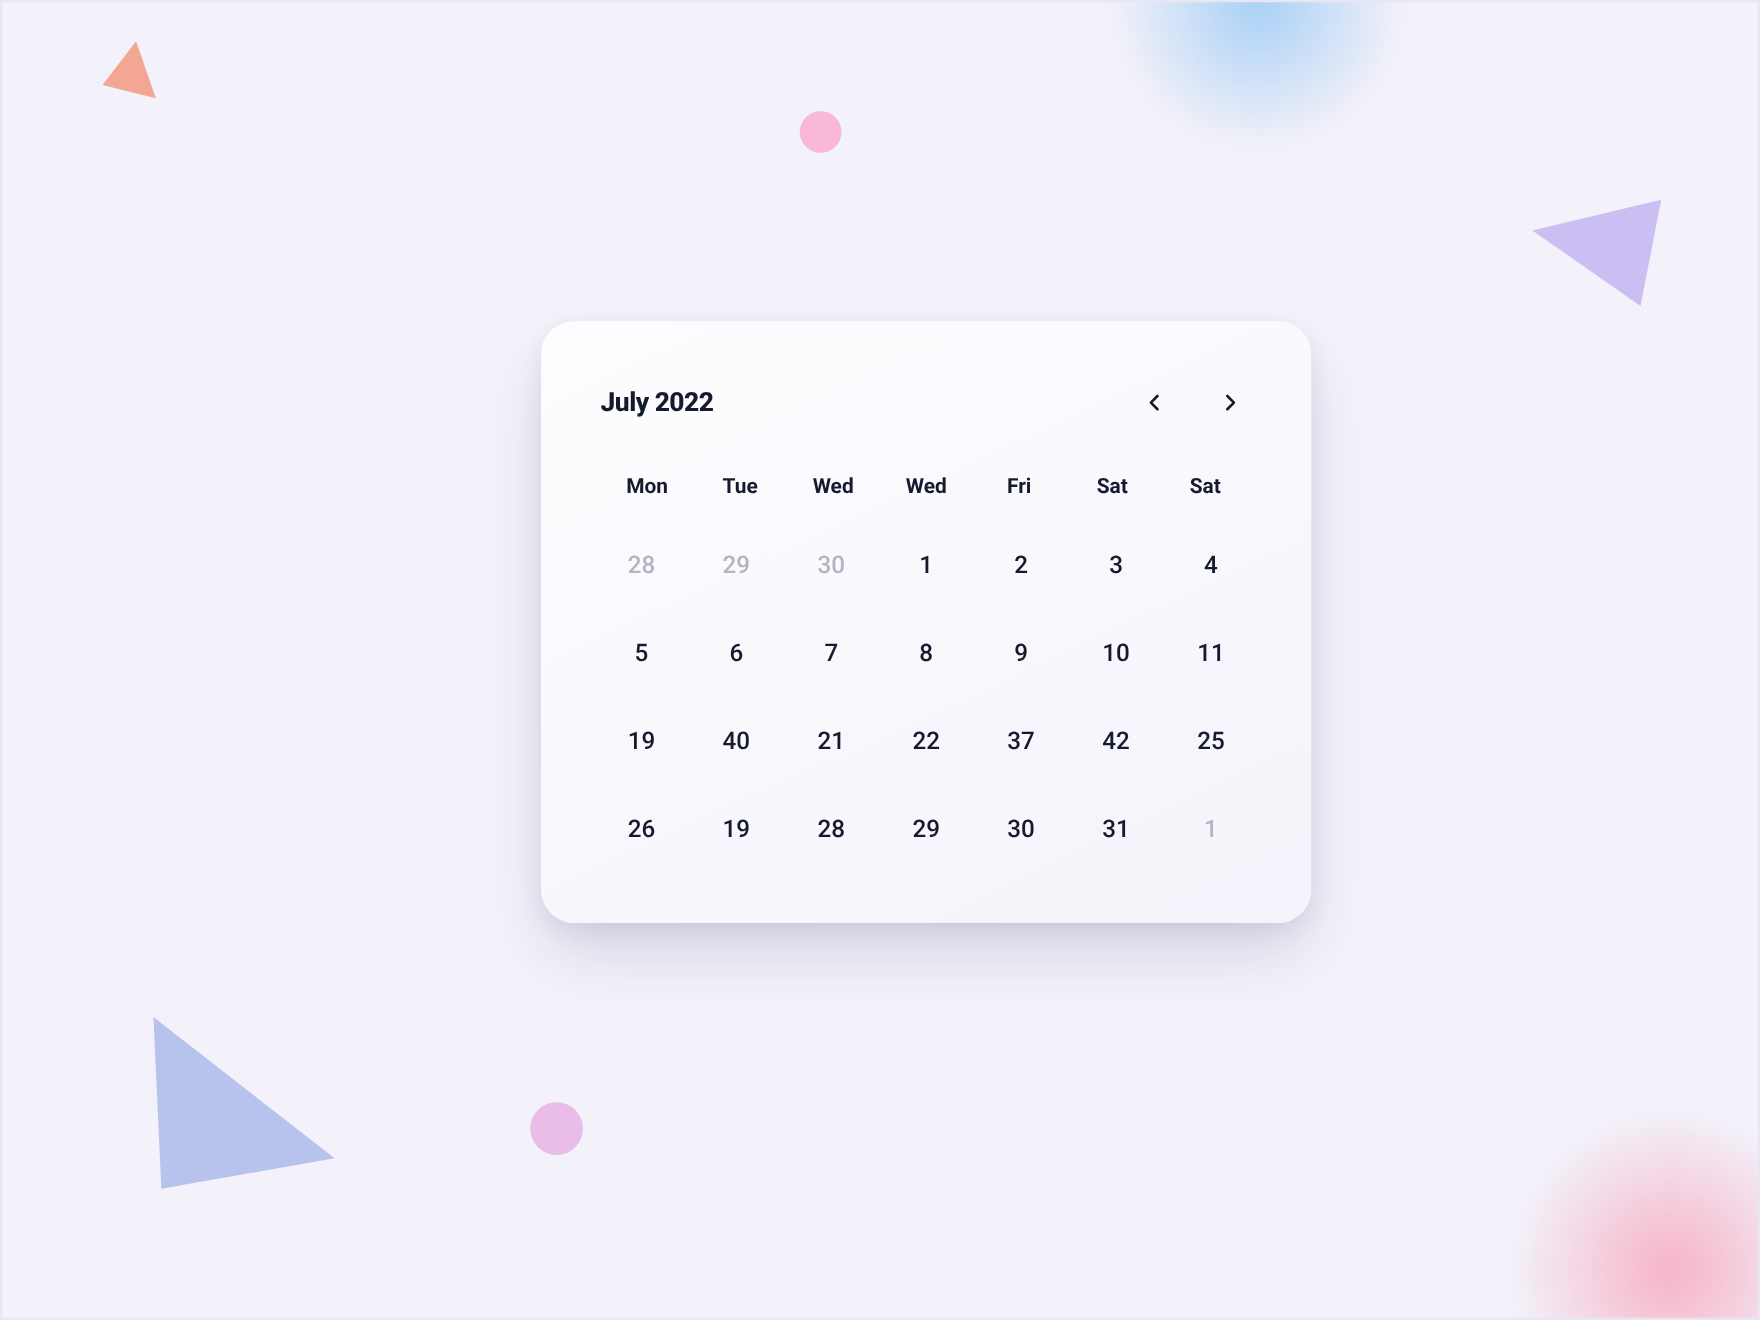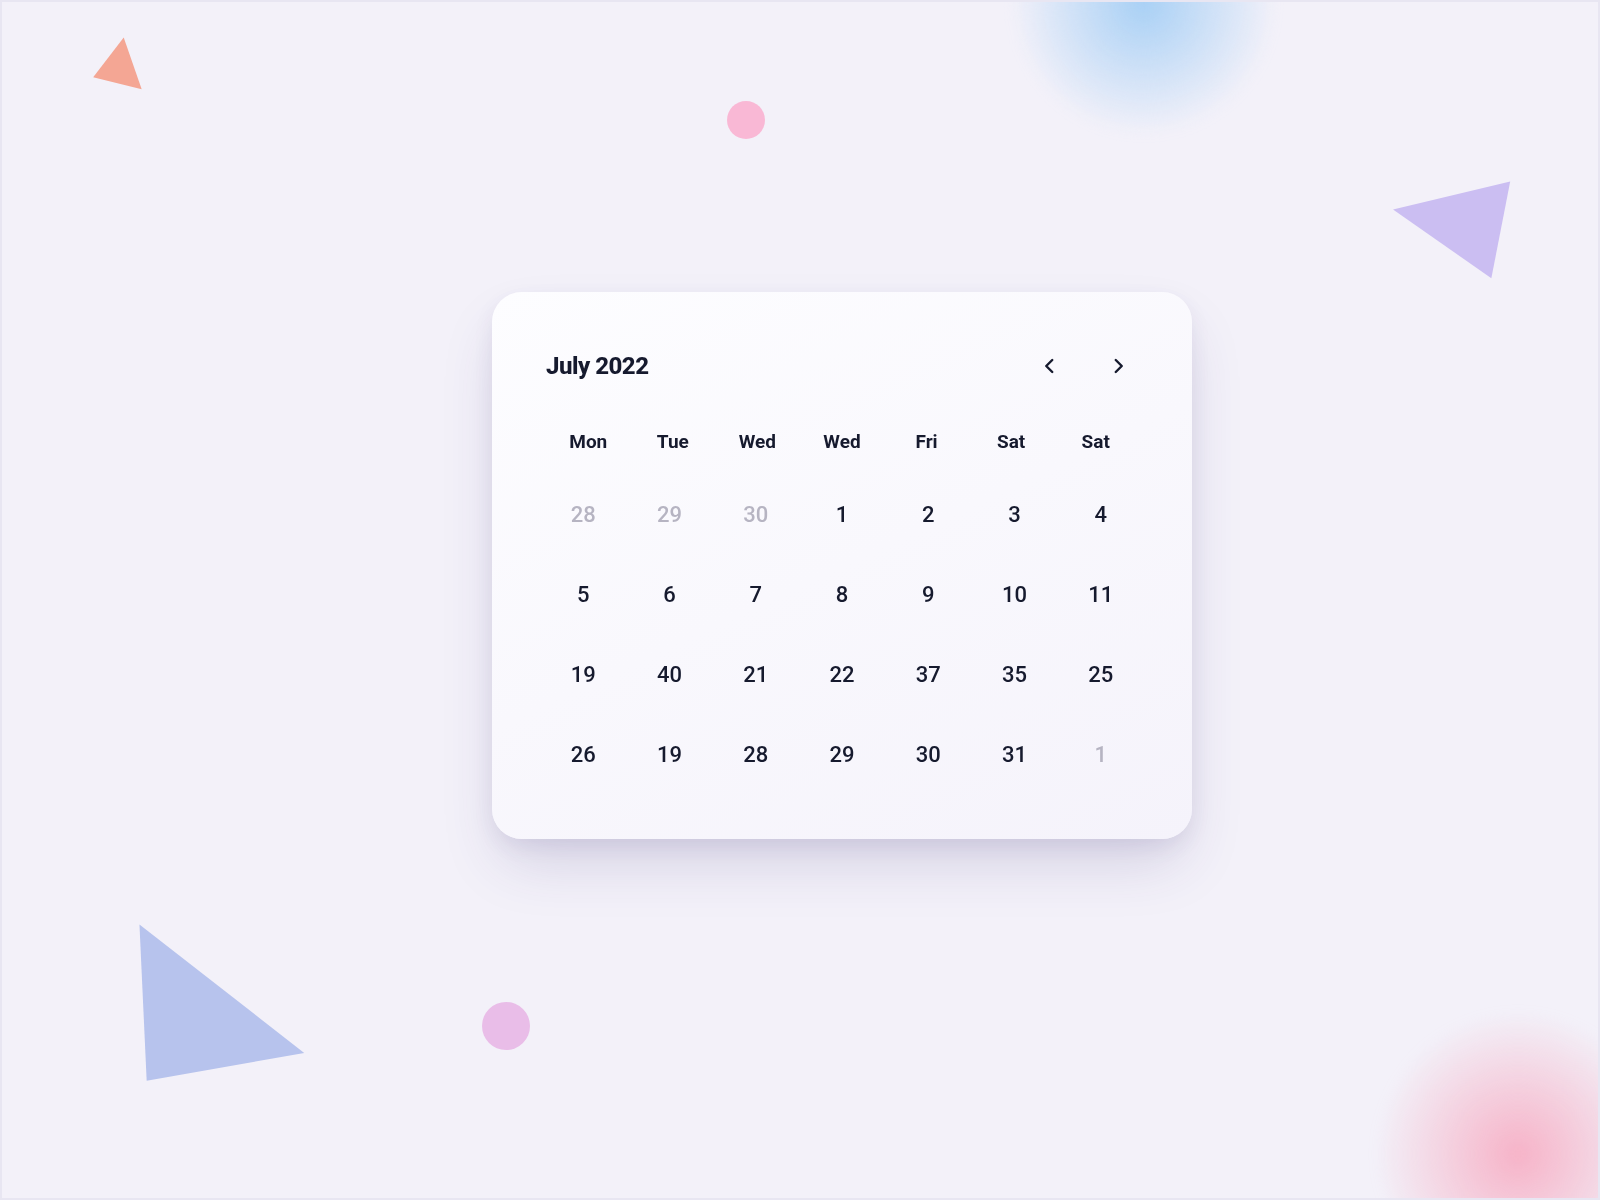--- a/index.html
+++ b/index.html
@@ -162,21 +162,21 @@
         <div class="day">9</div>
         <div class="day">10</div>
         <div class="day">11</div>
       </div>
       <div class="week">
         <div class="day">19</div>
         <div class="day">40</div>
         <div class="day">21</div>
         <div class="day">22</div>
         <div class="day">37</div>
-        <div class="day">35</div>
+        <div class="day">42</div>
         <div class="day">25</div>
       </div>
       <div class="week">
         <div class="day">26</div>
         <div class="day">19</div>
         <div class="day">28</div>
         <div class="day">29</div>
         <div class="day">30</div>
         <div class="day">31</div>
         <div class="day muted">1</div>

